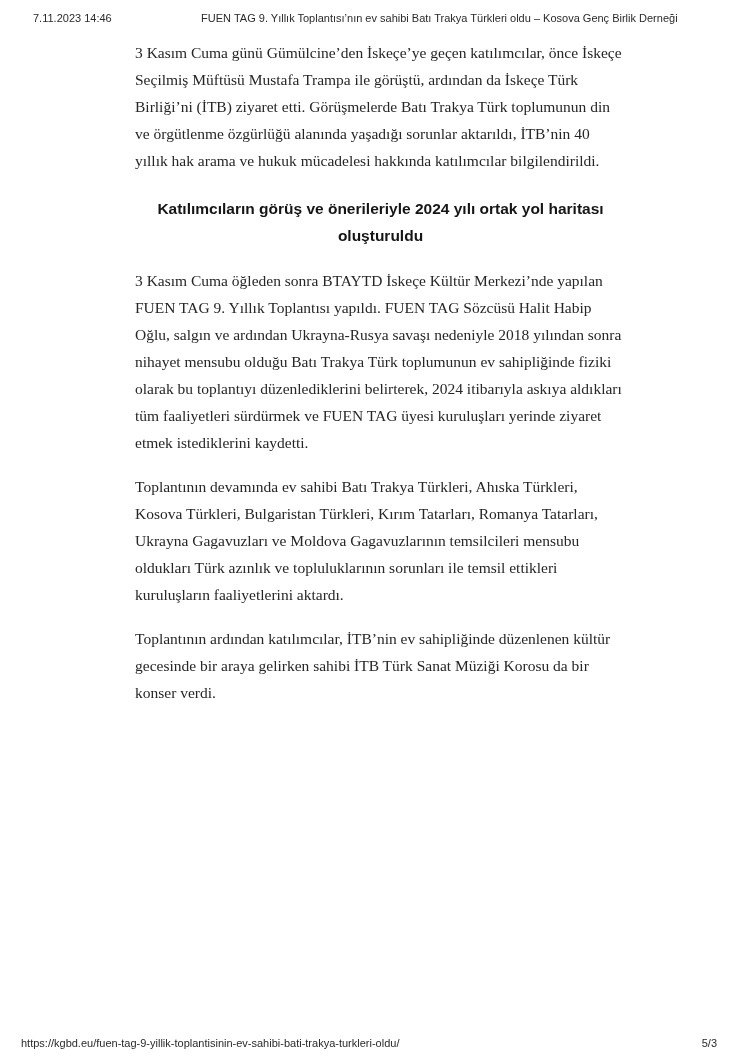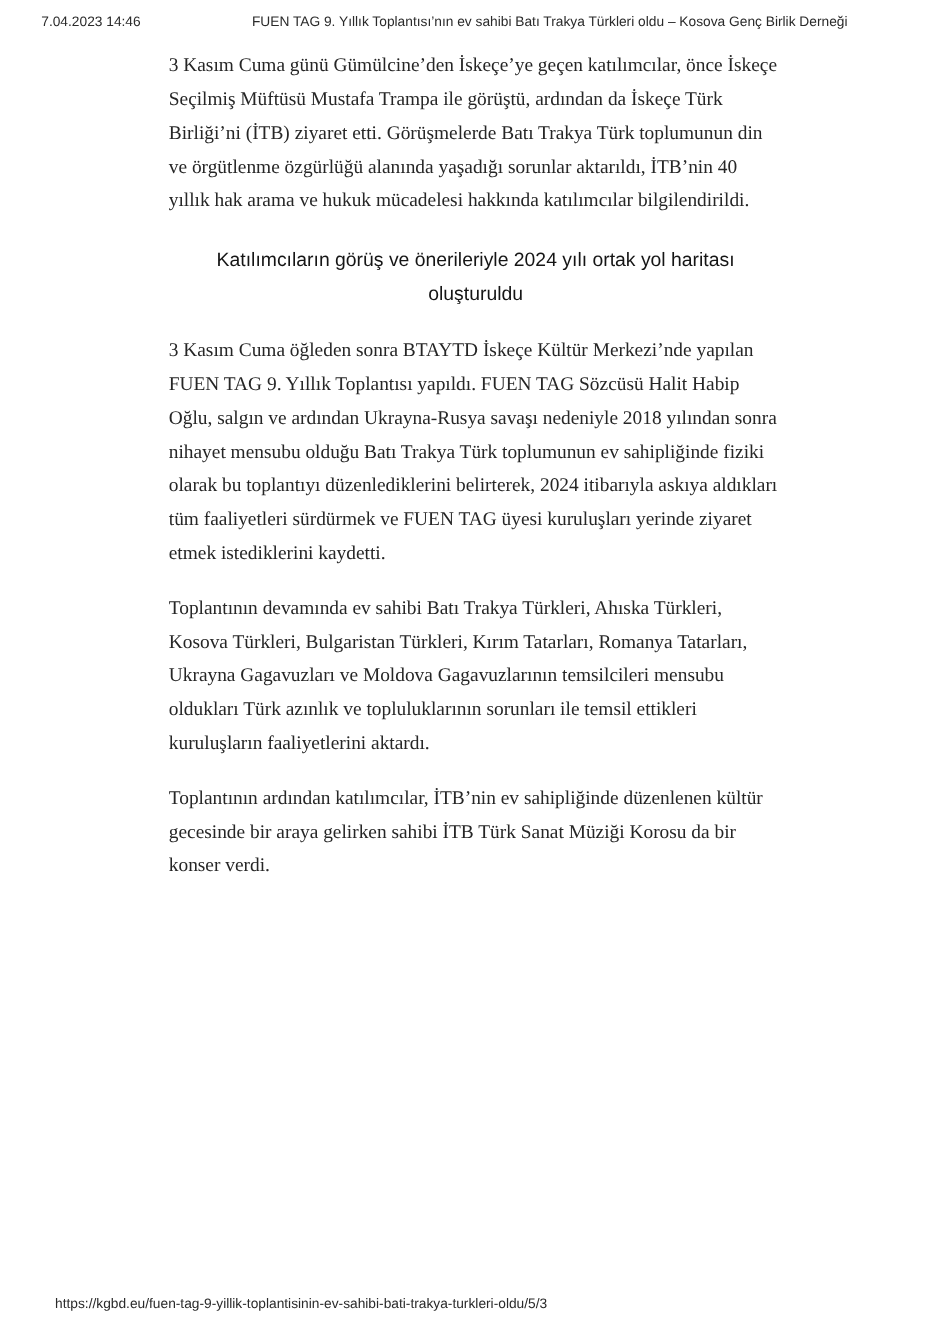--- a/index.html
+++ b/index.html
@@ -38,40 +38,41 @@
     line-height: 27px;
     color: #262626;
   }
   .content p {
     margin: 0 0 17px 0;
     font-family: Liberation Serif, serif;
   }
   .content h2 {
     font-size: 15.5px;
     line-height: 27px;
-    font-weight: 400;
+    font-weight: 700;
     color: #151515;
     margin: 21px 0 18px 0;
     text-align: center;
   }
   .print-footer {
     position: absolute;
-    left: 44px;
+    left: 21px;
     right: 33px;
     bottom: 13px;
     display: flex;
+    justify-content: space-between;
     font-size: 11px;
     color: #2a2a2a;
   }
 </style>
 </head>
 <body>
 
 <header class="print-header">
-  <span class="date">7.04.2023 14:46</span>
+  <span class="date">7.11.2023 14:46</span>
   <span class="title">FUEN TAG 9. Yıllık Toplantısı’nın ev sahibi Batı Trakya Türkleri oldu – Kosova Genç Birlik Derneği</span>
 </header>
 
 <main class="content">
   <p>3 Kasım Cuma günü Gümülcine’den İskeçe’ye geçen katılımcılar, önce İskeçe Seçilmiş Müftüsü Mustafa Trampa ile görüştü, ardından da İskeçe Türk Birliği’ni (İTB) ziyaret etti. Görüşmelerde Batı Trakya Türk toplumunun din ve örgütlenme özgürlüğü alanında yaşadığı sorunlar aktarıldı, İTB’nin 40 yıllık hak arama ve hukuk mücadelesi hakkında katılımcılar bilgilendirildi.</p>
   <h2>Katılımcıların görüş ve önerileriyle 2024 yılı ortak yol haritası oluşturuldu</h2>
   <p>3 Kasım Cuma öğleden sonra BTAYTD İskeçe Kültür Merkezi’nde yapılan FUEN TAG 9. Yıllık Toplantısı yapıldı. FUEN TAG Sözcüsü Halit Habip Oğlu, salgın ve ardından Ukrayna-Rusya savaşı nedeniyle 2018 yılından sonra nihayet mensubu olduğu Batı Trakya Türk toplumunun ev sahipliğinde fiziki olarak bu toplantıyı düzenlediklerini belirterek, 2024 itibarıyla askıya aldıkları tüm faaliyetleri sürdürmek ve FUEN TAG üyesi kuruluşları yerinde ziyaret etmek istediklerini kaydetti.</p>
   <p>Toplantının devamında ev sahibi Batı Trakya Türkleri, Ahıska Türkleri, Kosova Türkleri, Bulgaristan Türkleri, Kırım Tatarları, Romanya Tatarları, Ukrayna Gagavuzları ve Moldova Gagavuzlarının temsilcileri mensubu oldukları Türk azınlık ve topluluklarının sorunları ile temsil ettikleri kuruluşların faaliyetlerini aktardı.</p>
   <p>Toplantının ardından katılımcılar, İTB’nin ev sahipliğinde düzenlenen kültür gecesinde bir araya gelirken sahibi İTB Türk Sanat Müziği Korosu da bir konser verdi.</p>
 </main>

